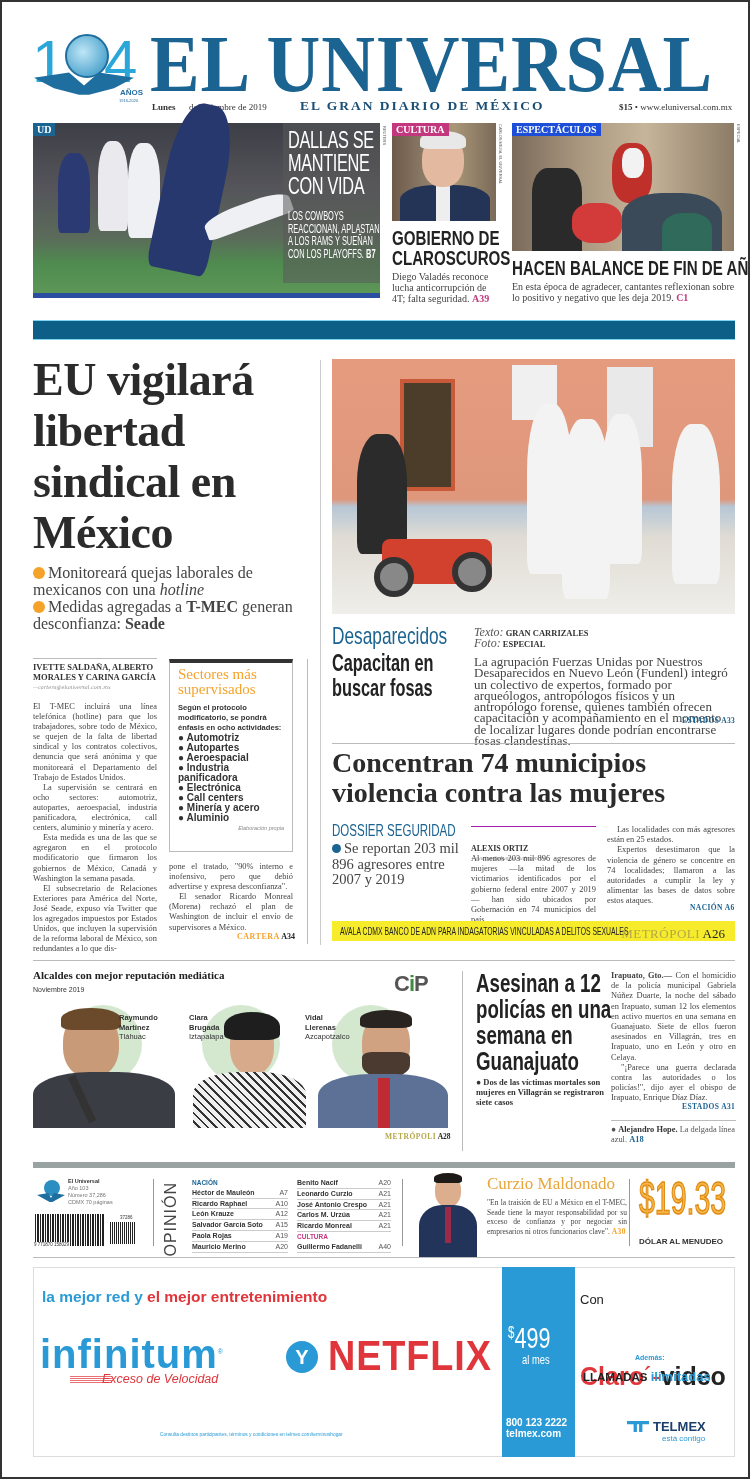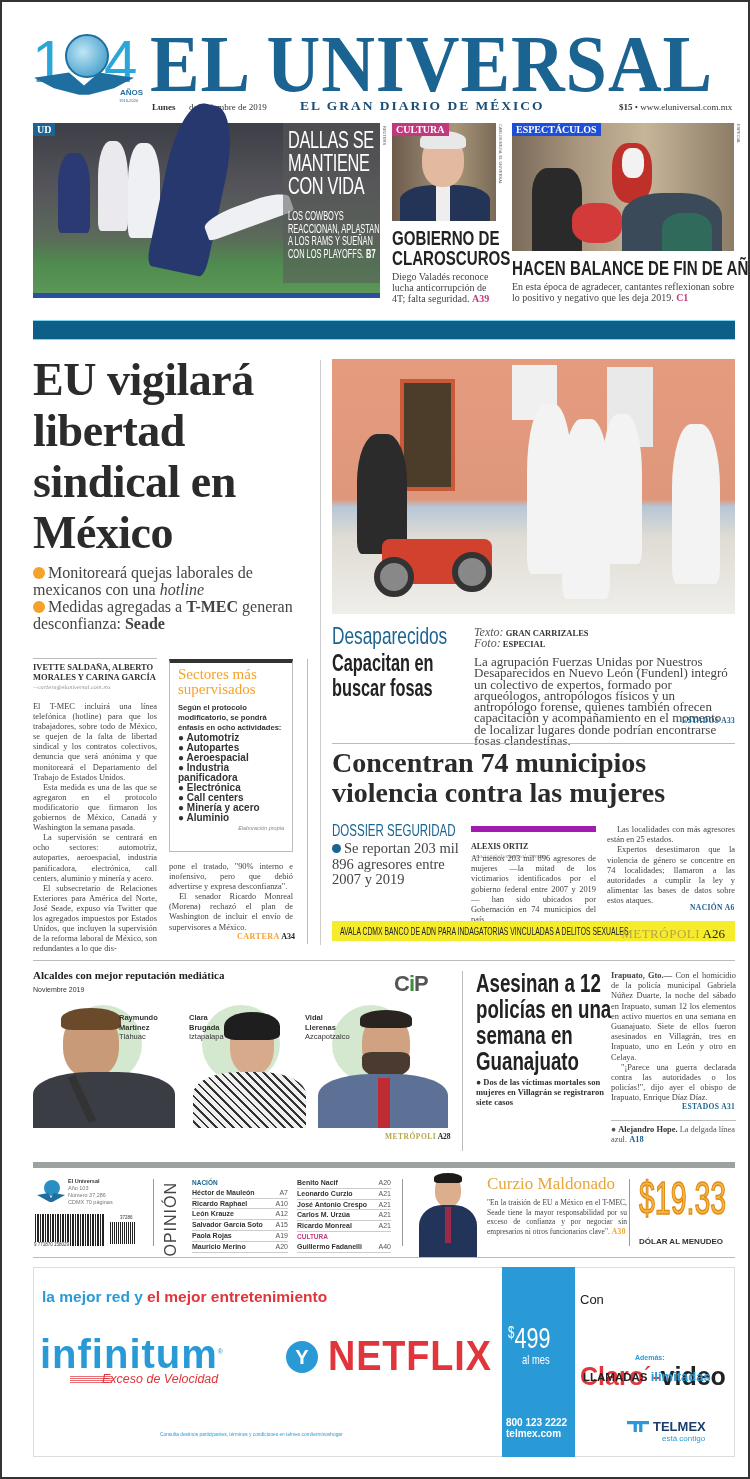--- a/index.html
+++ b/index.html
@@ -86,21 +86,21 @@
 #des-credit{left:472px;top:625px;font-size:8.5px;line-height:10px;color:#333;font-family:"Liberation Serif",serif}
 #des-credit i{font-size:12px;color:#555}
 #des-text{left:472px;top:654px;width:260px;font-size:13px;line-height:11.3px;color:#444;font-family:"Liberation Serif",serif}
 #ref-est{left:680px;top:714px;font-size:7.5px;font-weight:bold;color:#1b6391;font-family:"Liberation Serif",serif;letter-spacing:0.4px}
 
 #hr1{left:330px;top:741px;width:403px;height:1px;background:#bbb}
 #conc-head{left:330px;top:746px;width:410px;font-family:"Liberation Serif",serif;font-weight:bold;font-size:28px;line-height:30px;color:#2b2b2b}
 #dossier{left:330px;top:820px;font-family:"Liberation Sans",sans-serif;font-size:16px;color:#1b6391;transform:scaleX(0.72);transform-origin:left top;white-space:nowrap}
 #dos-bullet{left:330px;top:839px;width:140px;font-size:14.5px;line-height:15.5px;color:#444;font-family:"Liberation Serif",serif}
 .bbul{display:inline-block;width:9px;height:9px;border-radius:50%;background:#1b6391;margin-right:3px;vertical-align:0}
-#conc-by{left:469px;top:824px;width:125px;border-top:6px solid #a21caf;padding-top:10px}
+#conc-by{left:469px;top:824px;width:125px;border-top:1px solid #a21caf;padding-top:17px}
 #conc-by .names{font-size:8px;font-weight:bold;color:#333;font-family:"Liberation Serif",serif}
 #conc-by .mail{font-size:5px;color:#888;font-style:italic;margin-top:2px}
 #conc-body1{left:469px;top:852px;width:125px;font-size:8.4px;line-height:10.2px;color:#444;text-align:justify;font-family:"Liberation Serif",serif}
 #conc-body2{left:605px;top:823px;width:128px;font-size:8.4px;line-height:10.2px;color:#444;text-align:justify;font-family:"Liberation Serif",serif}
 #conc-body2 p{text-indent:10px}
 #ref-nac{left:688px;top:901px;font-size:7.5px;font-weight:bold;color:#1b6391;font-family:"Liberation Serif",serif;letter-spacing:0.4px}
 #yellow-bar{left:330px;top:919px;width:403px;height:20px;background:#f6ec2c}
 #yellow-bar .txt{position:absolute;left:8px;top:4px;font-family:"Liberation Sans",sans-serif;font-size:11px;color:#222;transform:scaleX(0.62);transform-origin:left top;white-space:nowrap}
 #yellow-bar .ref{position:absolute;right:10px;top:5px;font-size:13px;font-weight:normal;font-family:"Liberation Serif",serif}
 .ref-gold{color:#b5a64a;letter-spacing:0.5px}
@@ -239,22 +239,22 @@
 <div class="abs" id="bullets">
   <div><span class="obul"></span><span>Monitoreará quejas laborales de mexicanos con una </span><i>hotline</i></div>
   <div><span class="obul"></span><span>Medidas agregadas a </span><b>T-MEC</b><span> generan desconfianza: </span><b>Seade</b></div>
 </div>
 <div class="abs" id="byline">
   <div class="names">IVETTE SALDAÑA, ALBERTO MORALES Y CARINA GARCÍA</div>
   <div class="mail">—cartera@eluniversal.com.mx</div>
 </div>
 <div class="abs" id="body1">
   <p>El T-MEC incluirá una línea telefónica (hotline) para que los trabajadores, sobre todo de México, se quejen de la falta de libertad sindical y los contratos colectivos, denuncia que será anónima y que monitoreará el Departamento del Trabajo de Estados Unidos.</p>
+  <p>La supervisión se centrará en ocho sectores: automotriz, autopartes, aeroespacial, industria panificadora, electrónica, call centers, aluminio y minería y acero.</p>
   <p>Esta medida es una de las que se agregaron en el protocolo modificatorio que firmaron los gobiernos de México, Canadá y Washington la semana pasada.</p>
-  <p>La supervisión se centrará en ocho sectores: automotriz, autopartes, aeroespacial, industria panificadora, electrónica, call centers, aluminio y minería y acero.</p>
   <p>El subsecretario de Relaciones Exteriores para América del Norte, José Seade, expuso vía Twitter que los agregados impuestos por Estados Unidos, que incluyen la supervisión de la reforma laboral de México, son redundantes a lo que dis-</p>
 </div>
 <div class="abs" id="box-sect">
   <div class="t">Sectores más supervisados</div>
   <div class="intro">Según el protocolo modificatorio, se pondrá énfasis en ocho actividades:</div>
   <ul>
     <li>Automotriz</li>
     <li>Autopartes</li>
     <li>Aeroespacial</li>
     <li>Industria panificadora</li>

